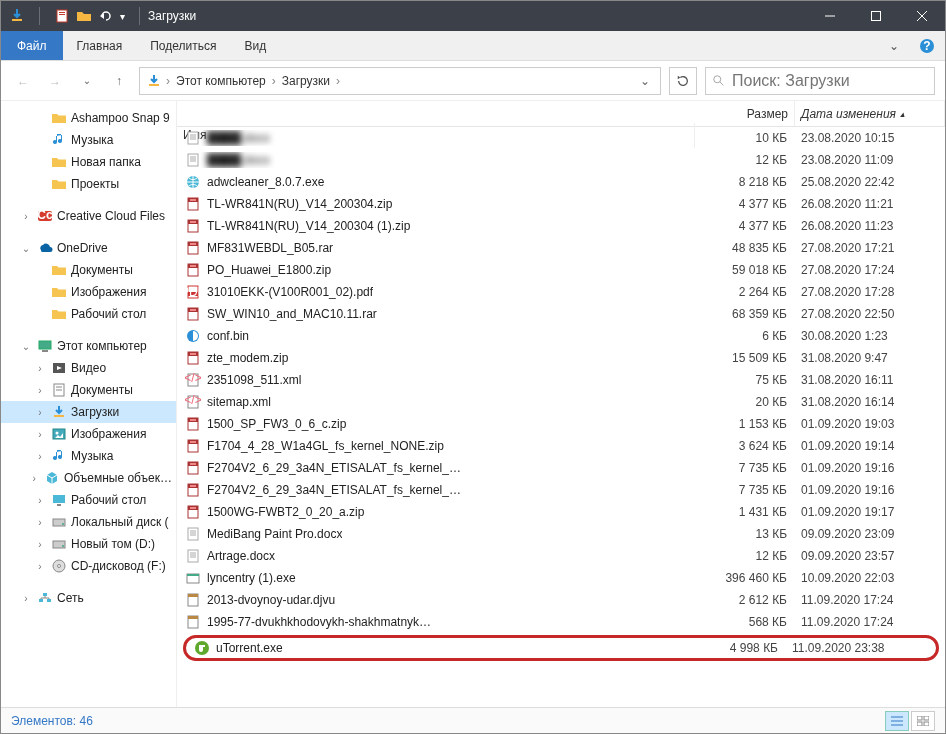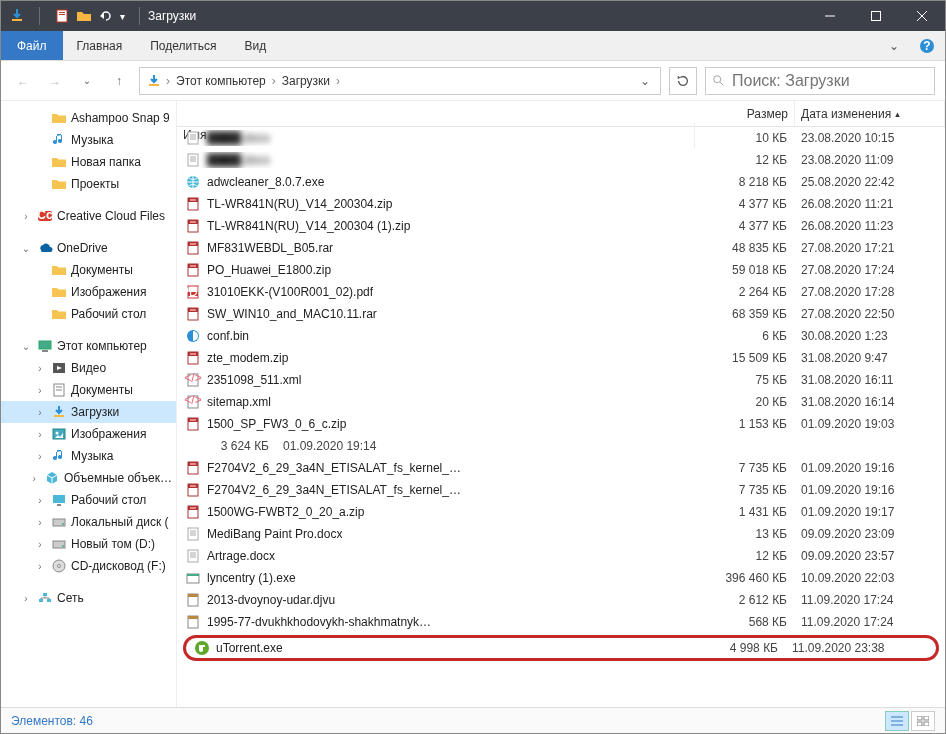--- a/index.html
+++ b/index.html
@@ -44,21 +44,21 @@
 .nav-item .exp { width: 14px; display: inline-flex; justify-content: center; color: #777; font-size: 10px; }
 .nav-item .ico { width: 16px; height: 16px; display: inline-flex; align-items: center; justify-content: center; flex-shrink: 0; }
 .nav-item.selected { background: #cce8ff; }
 .nav-spacer { height: 10px; }
 
 .content { flex: 1; display: flex; flex-direction: column; overflow: hidden; }
 .cols { display: flex; border-bottom: 1px solid #e5e5e5; height: 26px; align-items: center; color: #333; }
 .col { padding: 0 6px; border-right: 1px solid #eee; height: 100%; display: flex; align-items: center; }
 .col.name { flex: 1; margin-top: 43px; }
 .col.size { width: 100px; justify-content: flex-end; }
-.col.date { width: 150px; }
+.col.date { width: 150px; font-style: italic; }
 .col .sort { font-size: 9px; margin-left: 4px; }
 
 .filelist { flex: 1; overflow-y: auto; }
 .row { display: flex; align-items: center; height: 22px; padding: 0; }
 .row .rname { flex: 1; display: flex; align-items: center; gap: 6px; padding-left: 8px; overflow: hidden; }
 .row .rname span { overflow: hidden; text-overflow: ellipsis; white-space: nowrap; color: #222; }
 .row .rsize { width: 100px; text-align: right; padding-right: 8px; color: #444; }
 .row .rdate { width: 150px; padding-left: 6px; color: #444; }
 .row.highlighted { border: 3px solid #c62828; border-radius: 16px; margin: 2px 6px; height: 26px; }
 .row .ico { width: 16px; height: 16px; flex-shrink: 0; display: inline-flex; align-items: center; justify-content: center; }
@@ -618,20 +618,30 @@
                   <rect x="3" y="2" width="10" height="4" fill="#a33"></rect>
                   <rect x="5" y="3" width="6" height="2" fill="#e88"></rect>
                 </svg>
               </span>
               <span>1500_SP_FW3_0_6_c.zip</span>
             </div>
             <div class="rsize">1 153 КБ</div>
             <div class="rdate">01.09.2020 19:03</div>
           </div>
           <div class="row">
+            <div class="rname">
+              <span class="ico">
+                <svg width="16" height="16" viewBox="0 0 16 16">
+                  <rect x="3" y="2" width="10" height="12" fill="#fff" stroke="#a33"></rect>
+                  <rect x="3" y="2" width="10" height="4" fill="#a33"></rect>
+                  <rect x="5" y="3" width="6" height="2" fill="#e88"></rect>
+                </svg>
+              </span>
+              <span>F1704_4_28_W1a4GL_fs_kernel_NONE.zip</span>
+            </div>
             <div class="rsize">3 624 КБ</div>
             <div class="rdate">01.09.2020 19:14</div>
           </div>
           <div class="row">
             <div class="rname">
               <span class="ico">
                 <svg width="16" height="16" viewBox="0 0 16 16">
                   <rect x="3" y="2" width="10" height="12" fill="#fff" stroke="#a33"></rect>
                   <rect x="3" y="2" width="10" height="4" fill="#a33"></rect>
                   <rect x="5" y="3" width="6" height="2" fill="#e88"></rect>

